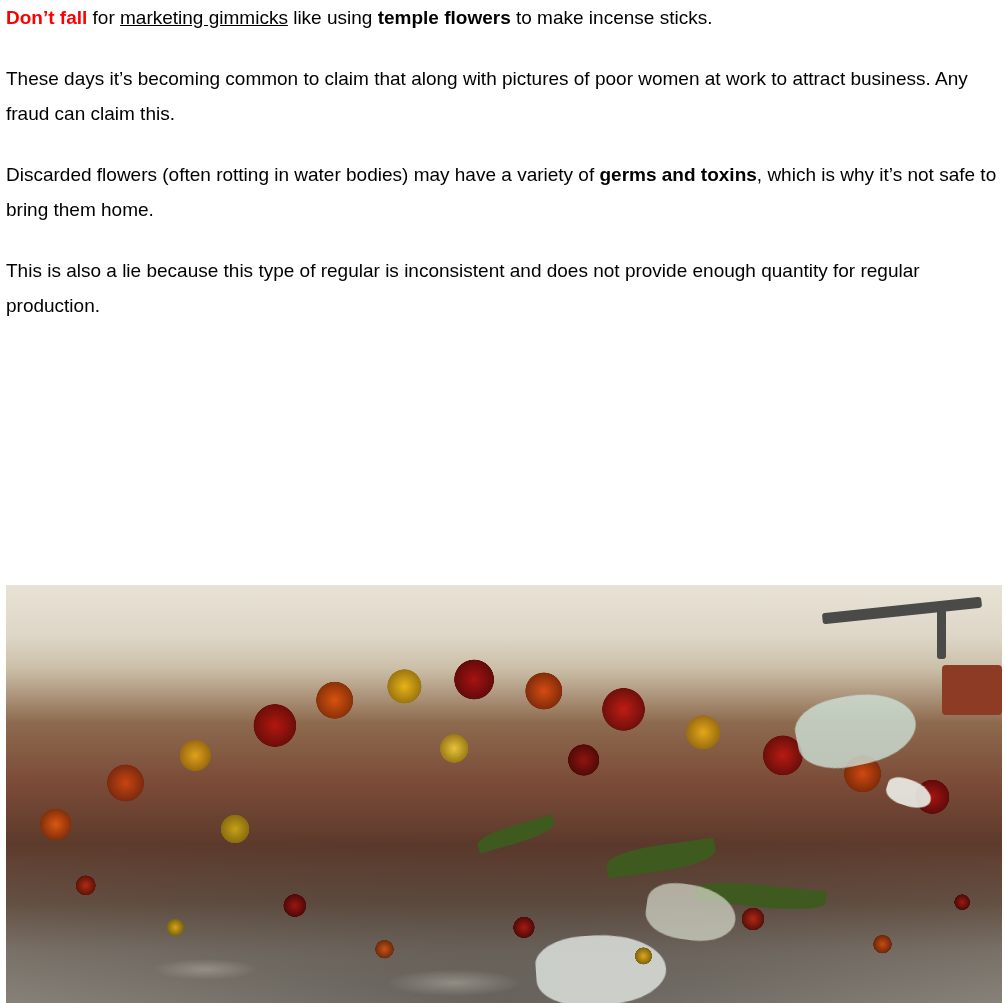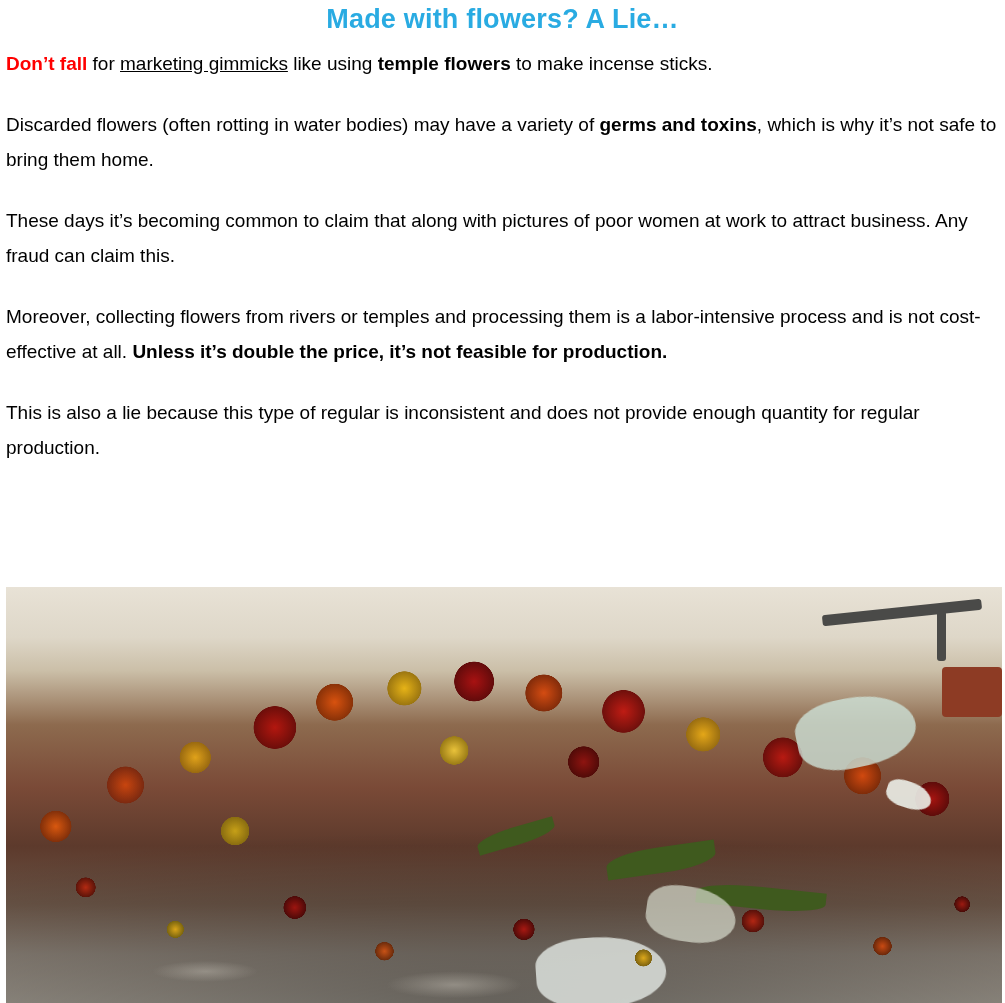--- a/index.html
+++ b/index.html
@@ -148,38 +148,34 @@
   }
   .leaf.l1 { left: 600px; top: 260px; width: 110px; height: 26px; transform: rotate(-8deg); }
   .leaf.l2 { left: 690px; top: 300px; width: 130px; height: 22px; transform: rotate(6deg); }
   .leaf.l3 { left: 470px; top: 240px; width: 80px; height: 18px; transform: rotate(-16deg); }
 </style>
 </head>
 <body>
 
 <div class="page">
 
-  <h1 class="title">Made with flowers?  A Lie…</h1>
 
   <div class="body-text">
     <p class="para">
       <span class="red-bold">Don’t fall</span><span> for </span><span class="underline">marketing gimmicks</span><span> like using </span><span class="bold">temple flowers</span><span> to make incense sticks.</span>
     </p>
 
     <p class="para">
-      <span>Discarded flowers (often rotting in water bodies) may have a variety of </span><span class="bold">germs and toxins</span><span>, which is why it’s not safe to bring them home.</span>
-    </p>
-
-    <p class="para">
       <span>These days it’s becoming common to claim that along with pictures of poor women at work to attract business. Any fraud can claim this.</span>
     </p>
 
     <p class="para">
-      <span>Moreover, collecting flowers from rivers or temples and processing them is a labor-intensive process and is not cost-effective at all. </span><span class="bold">Unless it’s double the price, it’s not feasible for production.</span>
+      <span>Discarded flowers (often rotting in water bodies) may have a variety of </span><span class="bold">germs and toxins</span><span>, which is why it’s not safe to bring them home.</span>
     </p>
+
 
     <p class="para">
       <span>This is  also a lie because this type of regular is inconsistent and does not provide enough quantity for regular production.</span>
     </p>
   </div>
 
   <div class="photo-wrap">
     <div class="photo">
       <div class="pipe">
         <div class="bar h"></div>

